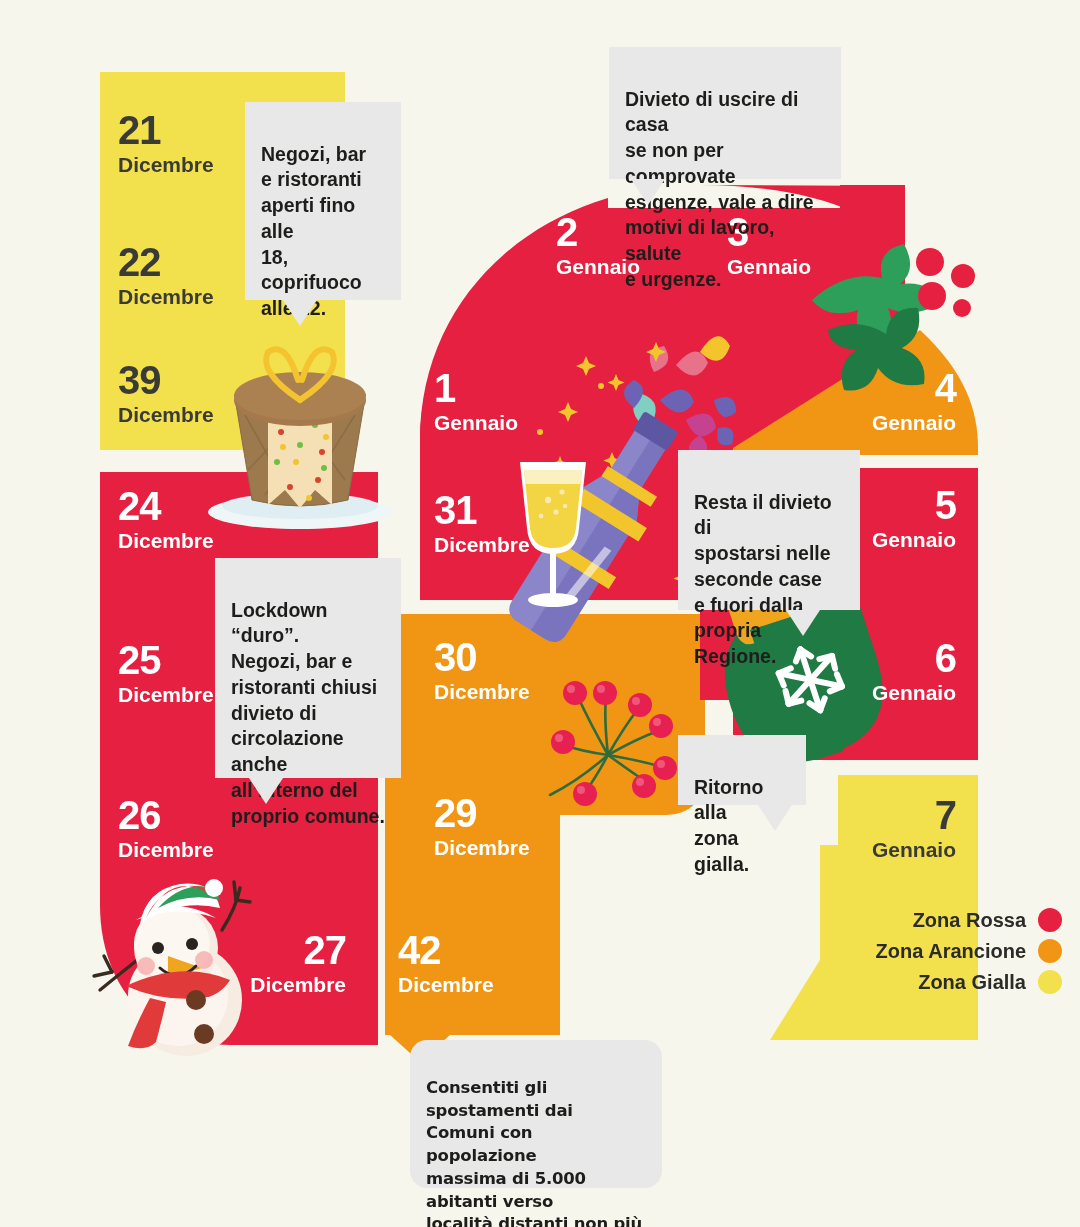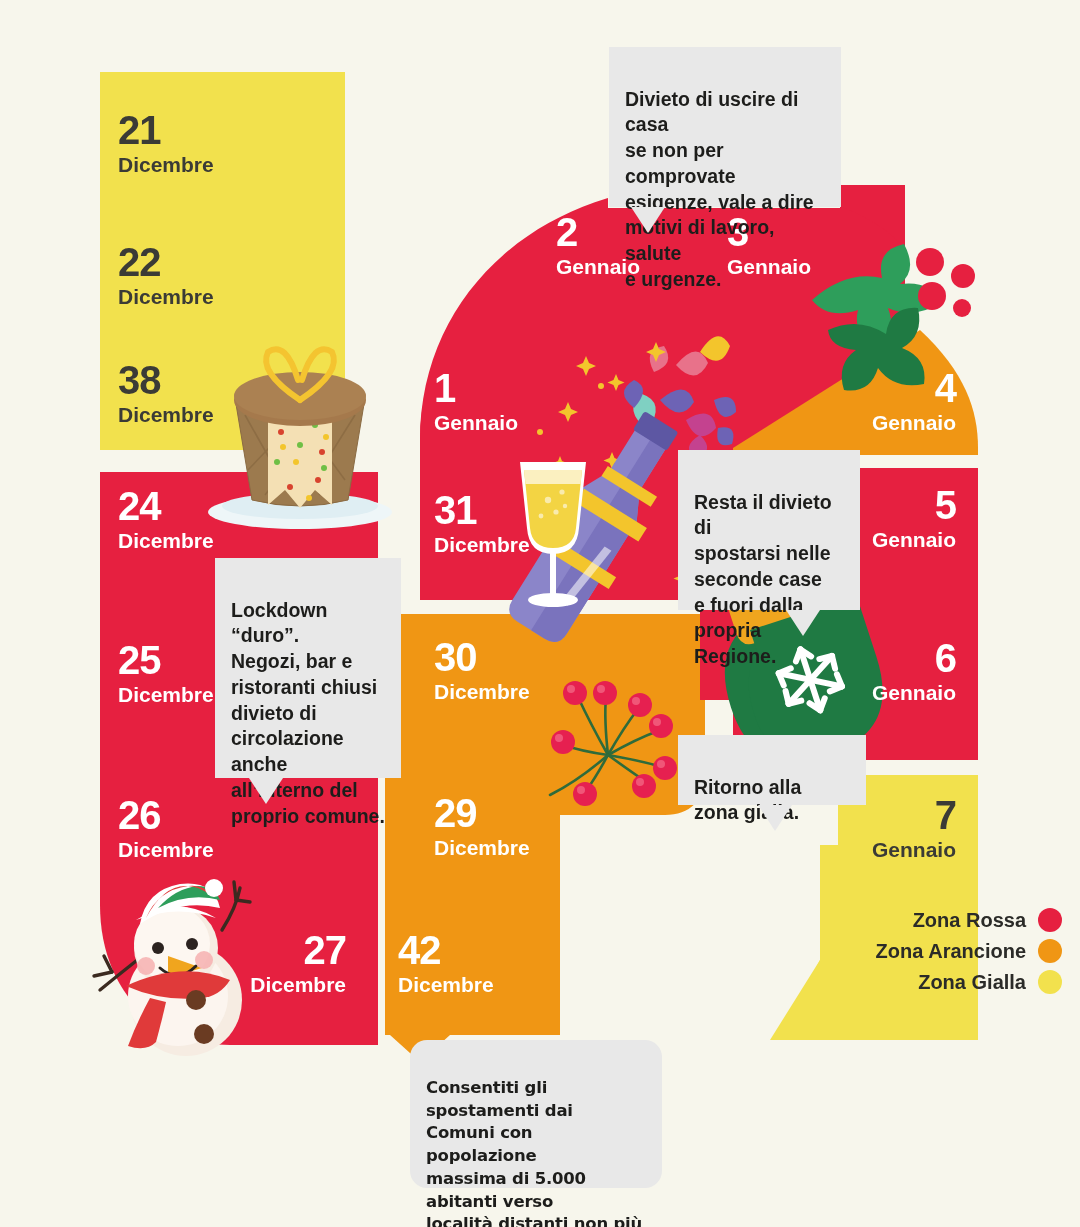--- a/index.html
+++ b/index.html
@@ -353,21 +353,21 @@
 
   <div class="date on-yellow" style="left:118px;top:110px;">
     <span class="num">21</span>
     <span class="mon">Dicembre</span>
   </div>
   <div class="date on-yellow" style="left:118px;top:242px;">
     <span class="num">22</span>
     <span class="mon">Dicembre</span>
   </div>
   <div class="date on-yellow" style="left:118px;top:360px;">
-    <span class="num">38</span>
+    <span class="num">39</span>
     <span class="mon">Dicembre</span>
   </div>
 
   <div class="date on-red" style="left:118px;top:486px;">
     <span class="num">24</span>
     <span class="mon">Dicembre</span>
   </div>
   <div class="date on-red" style="left:118px;top:640px;">
     <span class="num">25</span>
     <span class="mon">Dicembre</span>
@@ -421,51 +421,59 @@
   </div>
   <div class="date on-red right" style="left:860px;top:638px;width:96px;">
     <span class="num">6</span>
     <span class="mon">Gennaio</span>
   </div>
   <div class="date on-yellow right" style="left:860px;top:795px;width:96px;">
     <span class="num">7</span>
     <span class="mon">Gennaio</span>
   </div>
 
+  <div class="callout" style="left:245px;top:102px;width:156px;height:198px;white-space:pre-line;">
+    <span>Negozi, bar
+e  ristoranti
+aperti fino alle
+18, coprifuoco
+alle 22.</span>
+    <span class="tail" style="left:38px;bottom:-26px;"></span>
+  </div>
 
   <div class="callout" style="left:215px;top:558px;width:186px;height:220px;white-space:pre-line;padding-left:16px;">
     <span>Lockdown “duro”.
 Negozi, bar e
 ristoranti chiusi
 divieto di
 circolazione anche
 all’interno del
 proprio comune.</span>
     <span class="tail" style="left:34px;bottom:-26px;"></span>
   </div>
 
-  <div class="callout" style="left:609px;top:47px;width:232px;height:160px;white-space:pre-line;">
+  <div class="callout" style="left:609px;top:47px;width:232px;height:132px;white-space:pre-line;">
     <span>Divieto di uscire di casa
 se non per comprovate
 esigenze, vale a dire
 motivi di lavoro, salute
 e urgenze.</span>
     <span class="tail" style="left:22px;bottom:-26px;"></span>
   </div>
 
   <div class="callout" style="left:678px;top:450px;width:182px;height:160px;white-space:pre-line;">
     <span> Resta il divieto di
 spostarsi nelle
 seconde case
 e fuori dalla
 propria Regione.</span>
     <span class="tail" style="left:108px;bottom:-26px;"></span>
   </div>
 
-  <div class="callout" style="left:678px;top:735px;width:188px;height:70px;white-space:pre-line;">
+  <div class="callout" style="left:678px;top:735px;width:128px;height:70px;white-space:pre-line;">
     <span>Ritorno alla
 zona gialla.</span>
     <span class="tail" style="left:80px;bottom:-26px;"></span>
   </div>
 
 
   <div class="callout alt" style="left:410px;top:1040px;width:252px;height:148px;white-space:pre-line;">
     <span>Consentiti gli spostamenti dai
 Comuni con popolazione
 massima di 5.000 abitanti verso

